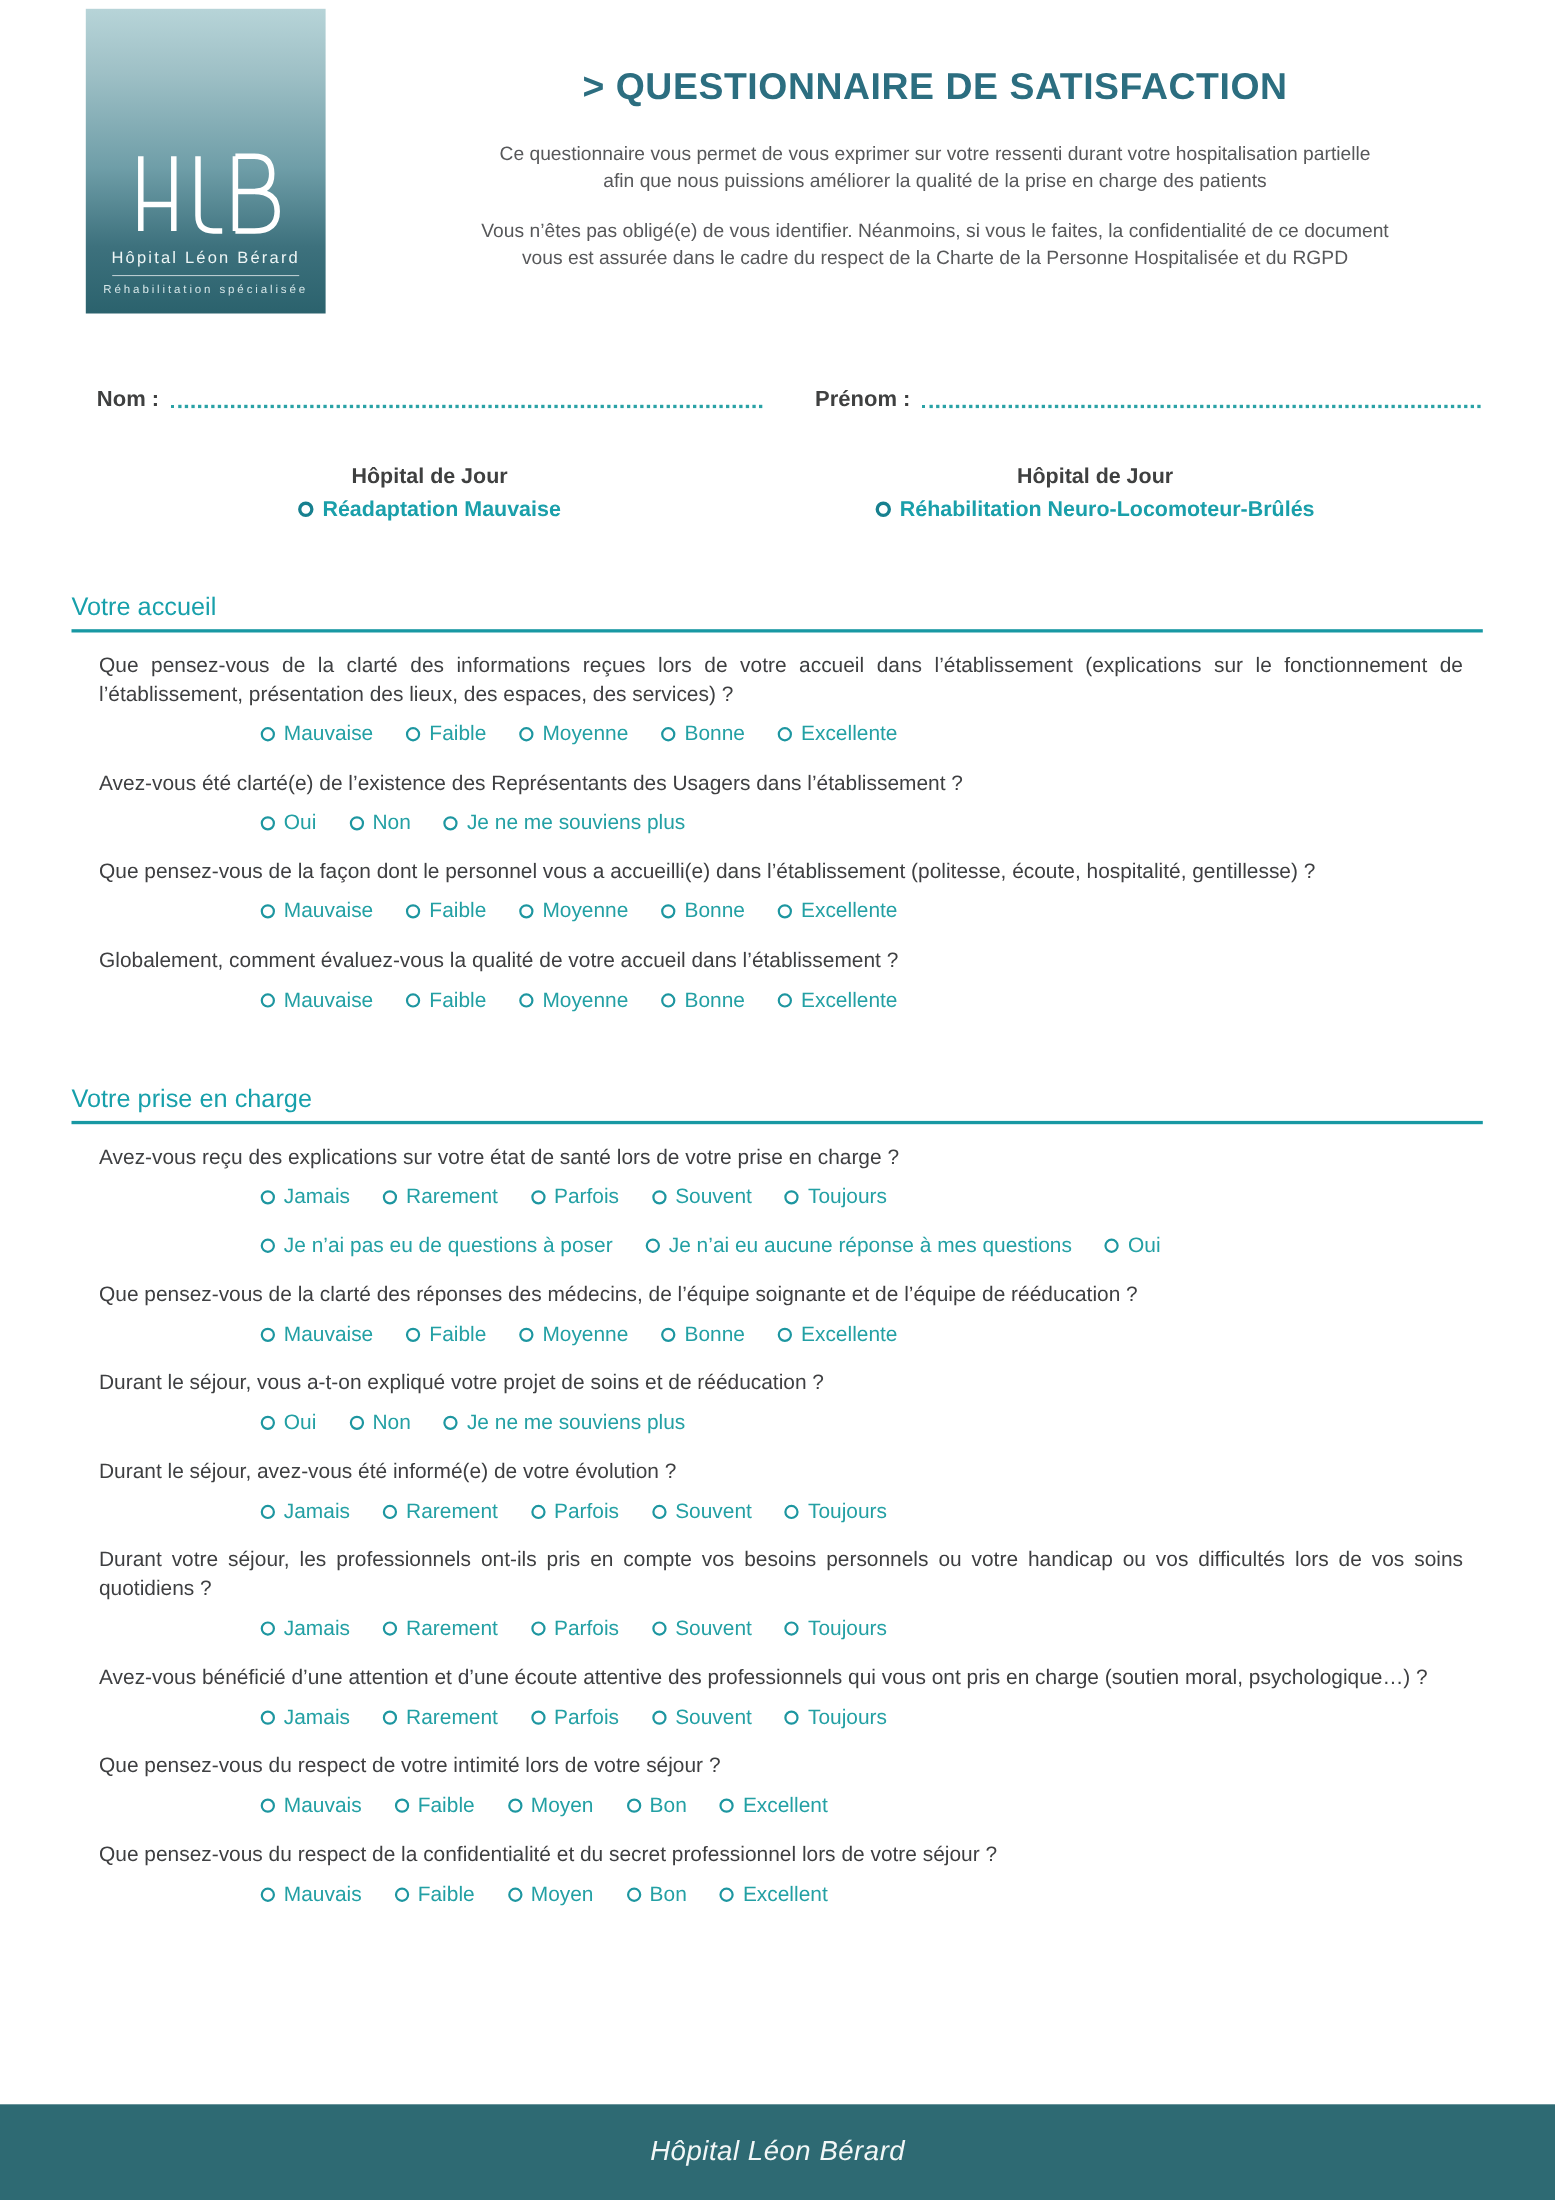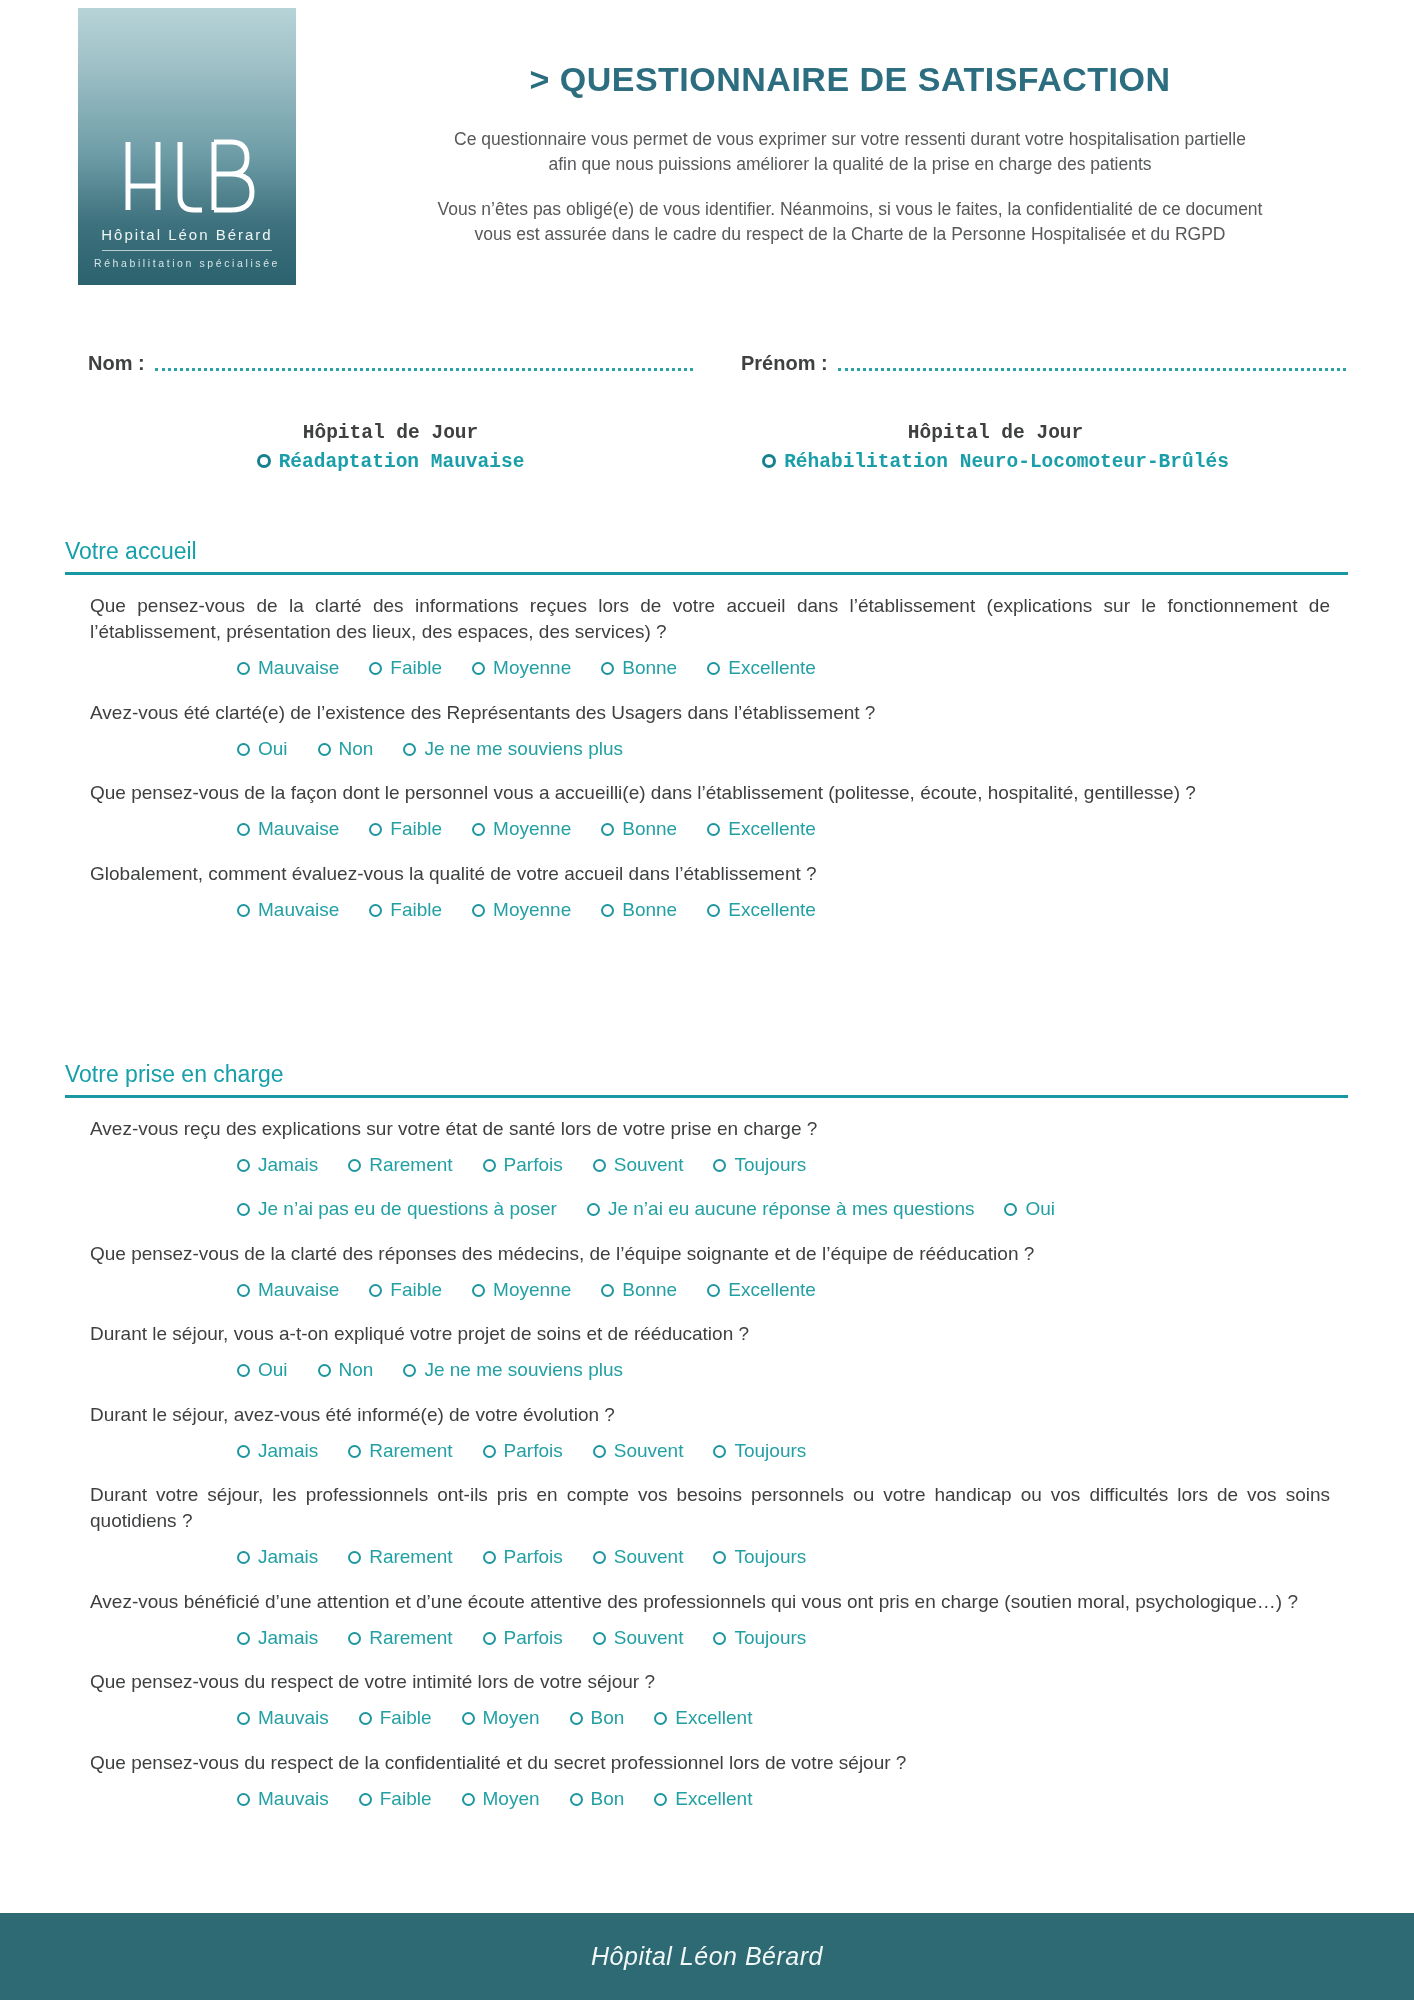--- a/index.html
+++ b/index.html
@@ -29,32 +29,32 @@
   .intro-2 { margin-top:19px; }
 
   
   .identity-row { position:absolute; left:88px; top:352px; width:1258px; display:flex; }
   .id-field { display:flex; flex:1; align-items:flex-end; }
   .id-field.first { margin-right:48px; }
   .id-label { font-size:20px; font-weight:bold; color:#3f4040; white-space:nowrap; padding-bottom:0px; }
   .dotted-line { flex:1; border-bottom:3px dotted #2aa2a6; margin-left:10px; margin-bottom:4px; height:18px; }
 
   
-  .units-row { position:absolute; left:88px; top:422px; width:1210px; display:flex;font-family:Liberation Mono, monospace; }
+  .units-row { position:absolute; left:88px; top:422px; width:1210px; display:flex; }
   .unit { flex:1; text-align:center; }
   .unit-heading { font-size:19.5px; font-weight:bold; color:#3f4040; margin-bottom:7px; }
   .unit-option { font-size:19.5px; font-weight:bold; color:#1a9faa; }
   .ring { display:inline-block; width:13px; height:13px; border:2.5px solid #1d96a0;
           border-radius:50%; margin-right:8px; background:#ffffff; vertical-align:-1px; }
   .ring-big { width:14px; height:14px; border-width:3px; border-color:#17808f; vertical-align:-1px; }
 
   
   .section { position:absolute; left:65px; width:1283px; }
   .section-1 { top:538px; }
-  .section-2 { top:1061px; }
+  .section-2 { top:985px; }
   .section-title { color:#17a0ab; font-size:23px; font-weight:normal; }
   .section-rule { width:100%; height:3px; background:#1898a3; margin-top:7px; }
   .question { margin-top:18px; padding-left:25px; padding-right:18px; }
   .q-text { font-size:19px; color:#3e3f41; line-height:1.38; text-align:justify; }
   .options { margin-top:10px; margin-left:147px; font-size:19px; color:#23a0a4; line-height:1.38; }
   .opt { display:inline-block; margin-right:30px; white-space:nowrap; }
   .opt:last-child { margin-right:0; }
   .opt-label { color:#23a0a4; }
 
   

